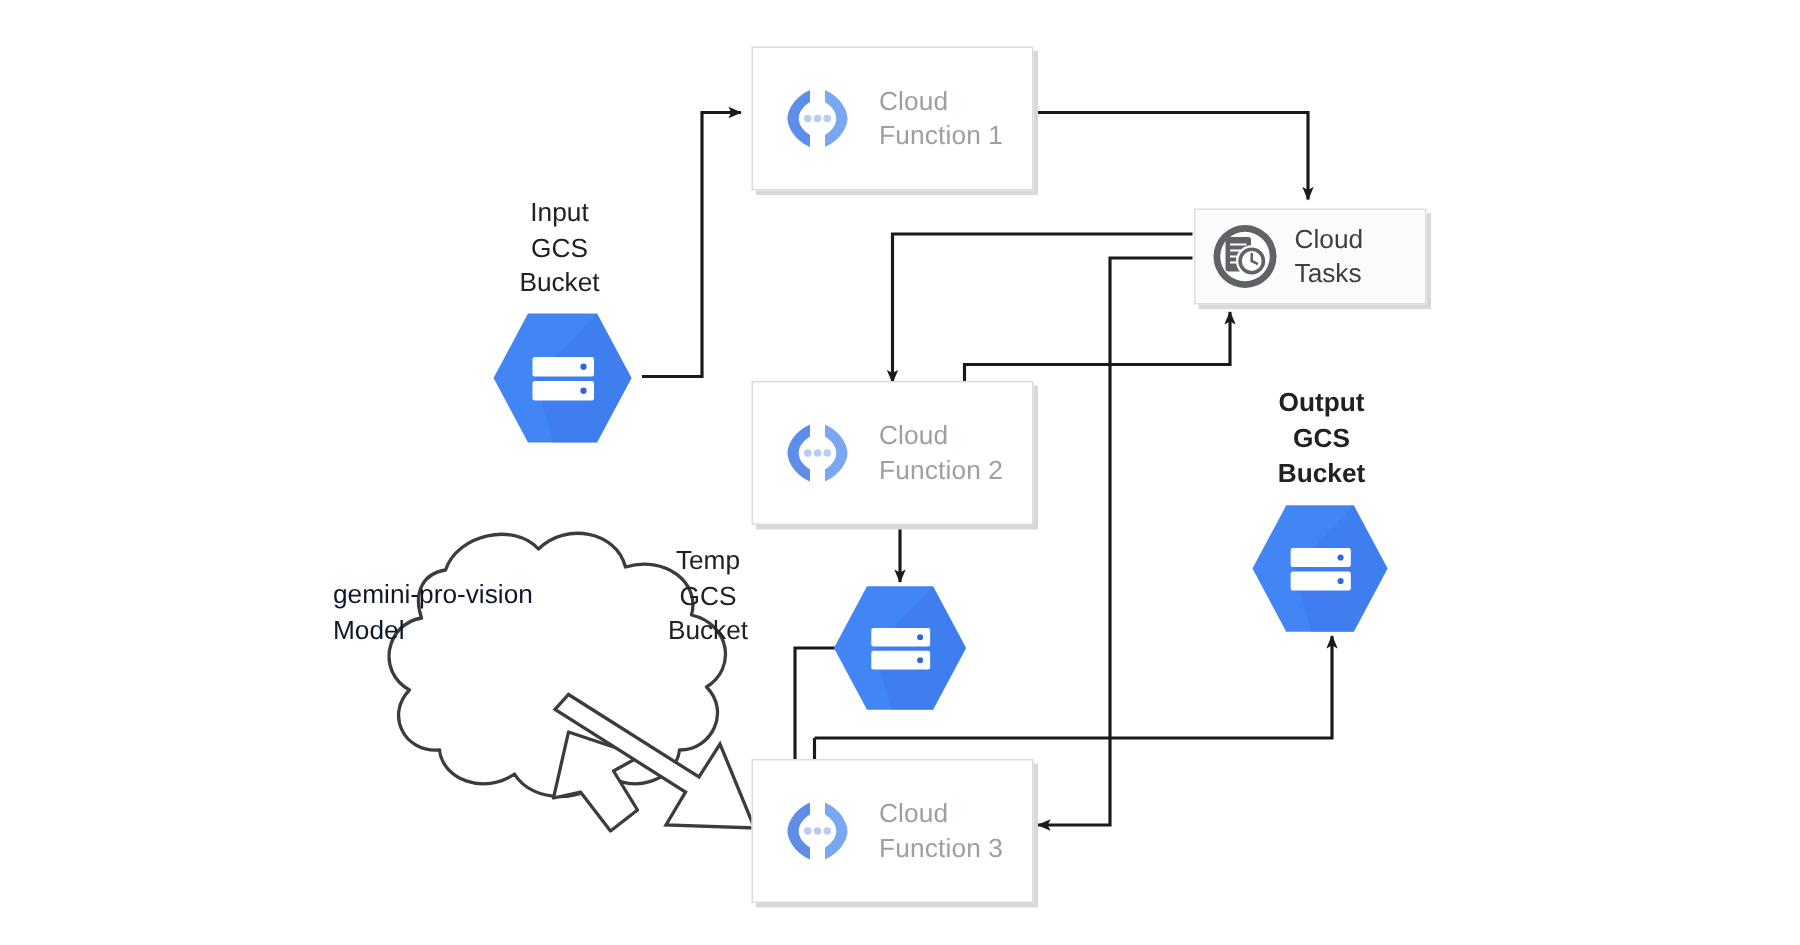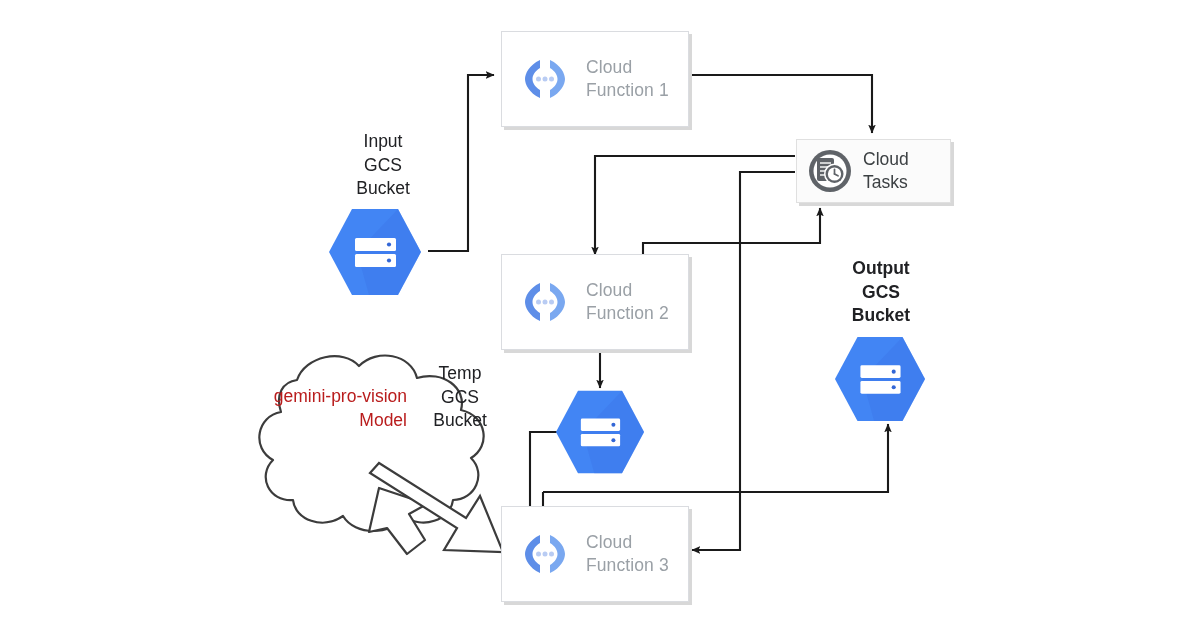--- a/index.html
+++ b/index.html
@@ -92,22 +92,22 @@
     z-index: 5;
   }
 
   
   .model-cloud {
     position: absolute;
     z-index: 3;
   }
   .model-text {
     position: absolute;
-    text-align: right;
-    color: #b91c1c;
+    text-align: left;
+    color: #0f172a;
     font-size: 17.5px;
     line-height: 1.35;
     white-space: pre-line;
     z-index: 5;
   }
 </style>
 </head>
 <body>
 
 <div id="canvas">
@@ -132,21 +132,21 @@
 
       <path d="M 566 432 L 530 432 L 530 528" marker-end="url(#ah)"></path>
 
       <path d="M 795 172 L 740 172 L 740 550 L 692 550" marker-end="url(#ah)"></path>
 
       <path d="M 543 492 L 543 528" marker-end="url(#ah)"></path>
       <path d="M 543 492 L 888 492 L 888 424" marker-end="url(#ah)"></path>
     </g>
   </svg>
 
-  <div class="caption" style="left:323px; top:130px; width:120px;">Input
+  <div class="caption" style="left:313px; top:130px; width:120px;">Input
 GCS
 Bucket</div>
   <div class="bucket" style="left:327px; top:205px;">
     <svg width="96" height="94" viewBox="0 0 96 94" xmlns="http://www.w3.org/2000/svg">
       <polygon points="25,4 71,4 94,47 71,90 25,90 2,47" fill="#4285f4"></polygon>
       <polygon points="71,4 94,47 71,90 42,90 30,47" fill="#3b76e8" opacity="0.45"></polygon>
       <rect x="28" y="33" width="41" height="13" rx="1.5" fill="#ffffff"></rect>
       <circle cx="62" cy="39.5" r="2.1" fill="#3367d6"></circle>
       <rect x="28" y="49" width="41" height="13" rx="1.5" fill="#ffffff"></rect>
       <circle cx="62" cy="55.5" r="2.1" fill="#3367d6"></circle>
@@ -199,21 +199,21 @@
         <path d="M34 10 C45 15, 49 24, 49 29 C49 34, 45 43, 34 48 L34 40 C39.5 36.5, 41.5 32.5, 41.5 29 C41.5 25.5, 39.5 21.5, 34 18 Z" fill="#7aa8f0"></path>
         <circle cx="22.5" cy="29" r="2.5" fill="#b9ccf3"></circle>
         <circle cx="29" cy="29" r="2.5" fill="#b9ccf3"></circle>
         <circle cx="35.5" cy="29" r="2.5" fill="#b9ccf3"></circle>
       </svg>
     </span>
     <span class="fn-label">Cloud
 Function 2</span>
   </div>
 
-  <div class="caption" style="left:404px; top:362px; width:112px;">Temp
+  <div class="caption" style="left:416px; top:362px; width:112px;">Temp
 GCS
 Bucket</div>
   <div class="bucket" style="left:554px; top:387px;">
     <svg width="92" height="90" viewBox="0 0 96 94" xmlns="http://www.w3.org/2000/svg">
       <polygon points="25,4 71,4 94,47 71,90 25,90 2,47" fill="#4285f4"></polygon>
       <polygon points="71,4 94,47 71,90 42,90 30,47" fill="#3b76e8" opacity="0.45"></polygon>
       <rect x="28" y="33" width="41" height="13" rx="1.5" fill="#ffffff"></rect>
       <circle cx="62" cy="39.5" r="2.1" fill="#3367d6"></circle>
       <rect x="28" y="49" width="41" height="13" rx="1.5" fill="#ffffff"></rect>
       <circle cx="62" cy="55.5" r="2.1" fill="#3367d6"></circle>

